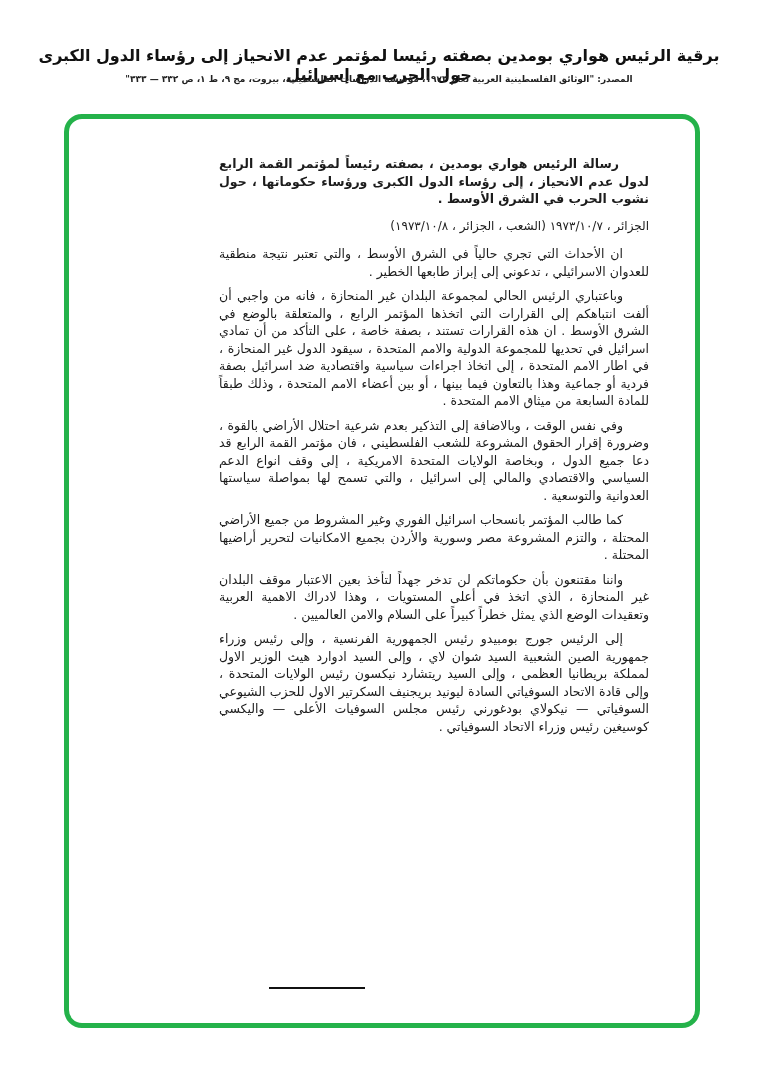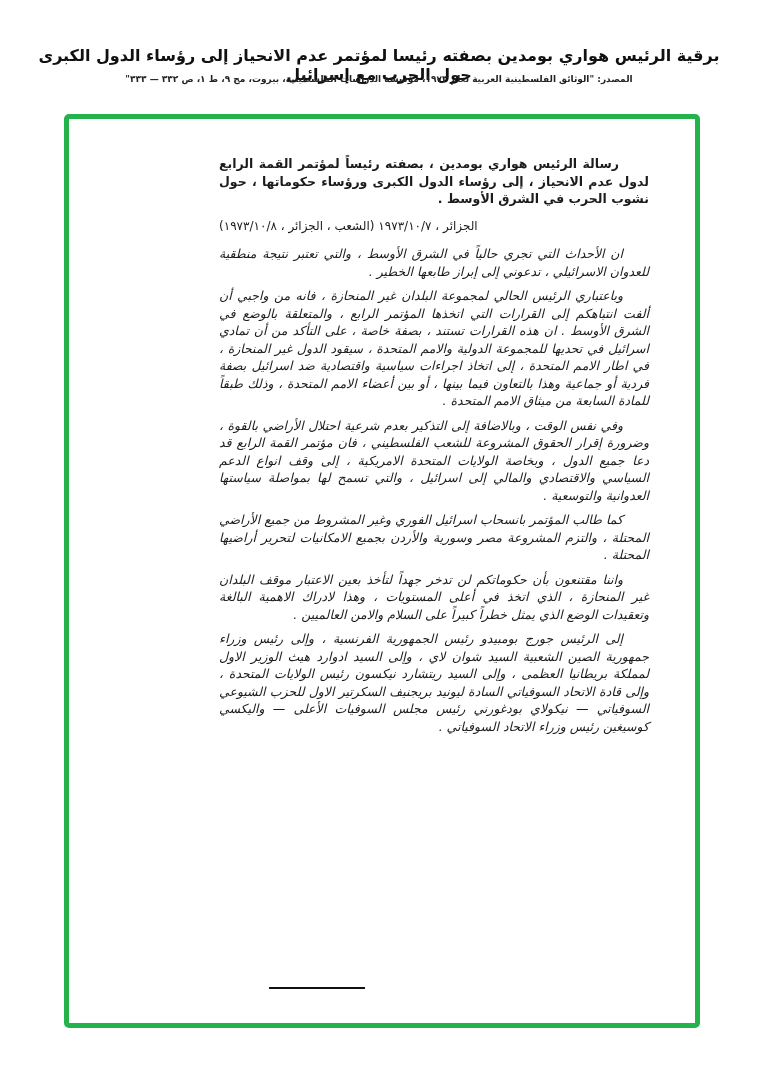--- a/index.html
+++ b/index.html
@@ -45,21 +45,21 @@
     color:#222;
   }
   .doc-frame{
     position:absolute;
     left:64px;
     top:114px;
     width:636px;
     height:914px;
     box-sizing:border-box;
     border:5px solid var(--green);
-    border-radius:5px;
+    border-radius:18px;
     background:#ffffff;
   }
   .doc-text{
     position:absolute;
     top:36px;
     right:46px;
     width:430px;
     direction:rtl;
     text-align:justify;
     color:var(--ink);
@@ -68,27 +68,26 @@
   }
   .intro-para{
     margin:0 0 10px 0;
     text-indent:30px;
     font-weight:bold;
     font-size:12.5px;
   }
   .dateline{
     margin:0 0 10px 0;
     text-indent:0;
-    text-align:left;
+    text-align:right;
     font-size:12px;
   }
   .body-para{
     margin:0 0 7px 0;
     text-indent:26px;
-    font-style:italic;
   }
   .end-divider{
     position:absolute;
     left:200px;
     bottom:34px;
     width:96px;
     height:0;
     border-top:2px solid #111;
   }
 </style>
@@ -107,21 +106,21 @@
 
       <p class="intro-para">رسالة الرئيس هواري بومدين ، بصفته رئيساً لمؤتمر القمة الرابع لدول عدم الانحياز ، إلى رؤساء الدول الكبرى ورؤساء حكوماتها ، حول نشوب الحرب في الشرق الأوسط .</p>
 
       <p class="dateline">الجزائر ، ١٩٧٣/١٠/٧   (الشعب ، الجزائر ، ١٩٧٣/١٠/٨)</p>
 
       <div>
           <p class="body-para">ان الأحداث التي تجري حالياً في الشرق الأوسط ، والتي تعتبر نتيجة منطقية للعدوان الاسرائيلي ، تدعوني إلى إبراز طابعها الخطير .</p>
           <p class="body-para">وباعتباري الرئيس الحالي لمجموعة البلدان غير المنحازة ، فانه من واجبي أن ألفت انتباهكم إلى القرارات التي اتخذها المؤتمر الرابع ، والمتعلقة بالوضع في الشرق الأوسط . ان هذه القرارات تستند ، بصفة خاصة ، على التأكد من أن تمادي اسرائيل في تحديها للمجموعة الدولية والامم المتحدة ، سيقود الدول غير المنحازة ، في اطار الامم المتحدة ، إلى اتخاذ اجراءات سياسية واقتصادية ضد اسرائيل بصفة فردية أو جماعية وهذا بالتعاون فيما بينها ، أو بين أعضاء الامم المتحدة ، وذلك طبقاً للمادة السابعة من ميثاق الامم المتحدة .</p>
           <p class="body-para">وفي نفس الوقت ، وبالاضافة إلى التذكير بعدم شرعية احتلال الأراضي بالقوة ، وضرورة إقرار الحقوق المشروعة للشعب الفلسطيني ، فان مؤتمر القمة الرابع قد دعا جميع الدول ، وبخاصة الولايات المتحدة الامريكية ، إلى وقف انواع الدعم السياسي والاقتصادي والمالي إلى اسرائيل ، والتي تسمح لها بمواصلة سياستها العدوانية والتوسعية .</p>
           <p class="body-para">كما طالب المؤتمر بانسحاب اسرائيل الفوري وغير المشروط من جميع الأراضي المحتلة ، والتزم المشروعة مصر وسورية والأردن بجميع الامكانيات لتحرير أراضيها المحتلة .</p>
-          <p class="body-para">واننا مقتنعون بأن حكوماتكم لن تدخر جهداً لتأخذ بعين الاعتبار موقف البلدان غير المنحازة ، الذي اتخذ في أعلى المستويات ، وهذا لادراك الاهمية البالغة وتعقيدات الوضع الذي يمثل خطراً كبيراً على السلام والامن العالميين .</p>
+          <p class="body-para">واننا مقتنعون بأن حكوماتكم لن تدخر جهداً لتأخذ بعين الاعتبار موقف البلدان غير المنحازة ، الذي اتخذ في أعلى المستويات ، وهذا لادراك الاهمية العربية وتعقيدات الوضع الذي يمثل خطراً كبيراً على السلام والامن العالميين .</p>
           <p class="body-para">إلى الرئيس جورج بومبيدو رئيس الجمهورية الفرنسية ، وإلى رئيس وزراء جمهورية الصين الشعبية السيد شوان لاي ، وإلى السيد ادوارد هيث الوزير الاول لمملكة بريطانيا العظمى ، وإلى السيد ريتشارد نيكسون رئيس الولايات المتحدة ، وإلى قادة الاتحاد السوفياتي السادة ليونيد بريجنيف السكرتير الاول للحزب الشيوعي السوفياتي — نيكولاي بودغورني رئيس مجلس السوفيات الأعلى — واليكسي كوسيغين رئيس وزراء الاتحاد السوفياتي .</p>
         </div>
 
     </div>
 
     <div class="end-divider"></div>
 
   </div>
 
 </div>

